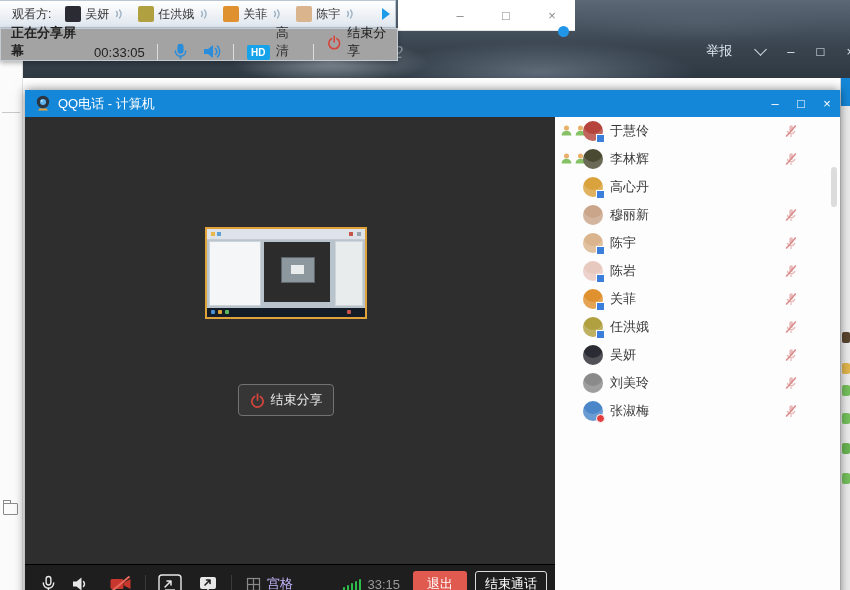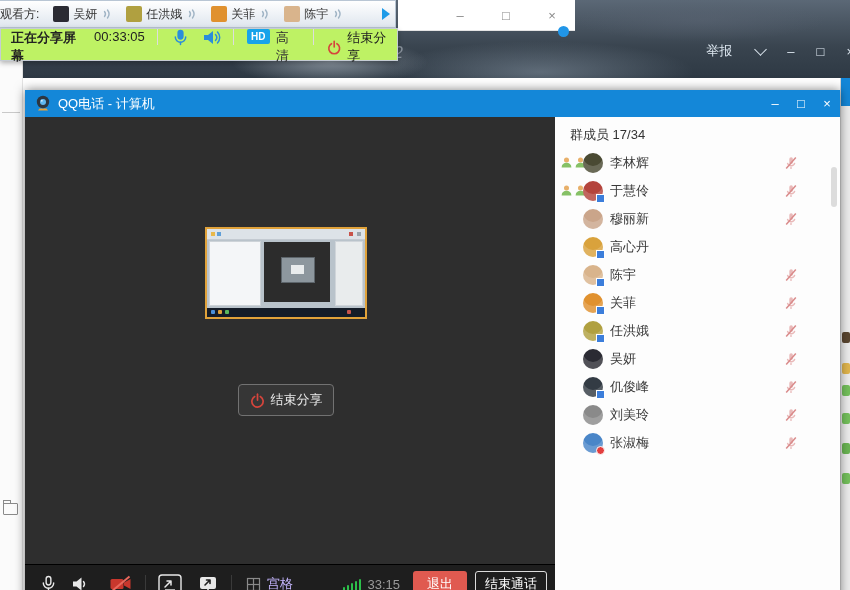--- a/index.html
+++ b/index.html
@@ -30,31 +30,31 @@
               color:#8a8a8a;font-size:13px}
   .ppt-window span{width:46px;text-align:center}
   .blue-dot{position:absolute;left:558px;top:26px;width:11px;height:11px;border-radius:50%;background:#2196e8;z-index:1}
   .right-strip{position:absolute;left:840px;top:78px;width:10px;height:512px;background:#ececec;z-index:1;border-left:1px solid #d5d5d5}
   .right-strip .cap{position:absolute;left:0;top:0;width:10px;height:28px;background:#1487d8}
   .rfrag{position:absolute;left:1px;width:8px;height:11px;border-radius:2px;display:block}
   
   .viewer-bar{position:absolute;left:0;top:0;width:396px;height:28px;z-index:3;box-sizing:border-box;
     background:linear-gradient(#ffffff,#dfe6ee);border:1px solid #b9c6d4;border-left:none;
     display:flex;align-items:center;font-size:12px;color:#333}
-  .vb-label{margin-left:0;flex:none}
+  .vb-label{margin-left:12px;flex:none}
   .viewer{display:flex;align-items:center;margin-left:14px}
   .vavatar{width:16px;height:16px;border-radius:2px;flex:none}
   .vname{margin-left:4px}
   .vsound{margin-left:3px;opacity:.85}
   .vb-arrow{margin-left:auto;margin-right:5px;width:0;height:0;border-top:6px solid transparent;
             border-bottom:6px solid transparent;border-left:8px solid #1e9be8}
   
   .share-bar{position:absolute;left:0;top:28px;width:398px;height:33px;z-index:3;box-sizing:border-box;
-    background:#bef264;border:1px solid #c5ccd4;box-shadow:0 2px 5px rgba(0,0,0,.3);
-    display:flex;align-items:flex-start;font-size:13px;color:#222}
+    background:#a3a3a3;border:1px solid #c5ccd4;box-shadow:0 2px 5px rgba(0,0,0,.3);
+    display:flex;align-items:flex-end;font-size:13px;color:#222}
   .sb-status{margin-left:10px;font-weight:bold}
   .sb-timer{margin-left:8px}
   .vdiv{width:1px;height:16px;background:#ddd;margin-left:12px}
   .sb-icon{margin-left:14px;display:flex}
   .hd-badge{margin-left:13px;width:24px;height:15px;background:#17a3ea;color:#fff;border-radius:2px;
             font-size:10px;font-weight:bold;display:flex;align-items:center;justify-content:center}
   .hd-label{margin-left:6px;color:#333}
   .sb-end{margin-left:13px;display:flex;align-items:center}
   .sb-end-label{margin-left:6px}
   
@@ -348,38 +348,37 @@
           <i style="height:10px"></i>
             <i style="height:12px"></i>
         </span>
         <span class="tb-time">33:15</span>
         <button class="exit-btn">退出</button>
         <button class="endcall-btn">结束通话</button>
       </div>
     </div>
 
     <div class="member-panel">
-      <div class="mp-header">群成员 17/34</div>
 
         <div class="mrow">
         <span class="roles">
           <svg width="13" height="13" viewBox="0 0 16 16">
             <circle cx="8" cy="4.8" r="3.1" fill="#e8b06a"></circle>
             <path d="M2 14 c0-3.6 2.7-5.6 6-5.6 s6 2 6 5.6 z" fill="#86c166"></path>
           </svg>
           <svg width="13" height="13" viewBox="0 0 16 16">
             <circle cx="8" cy="4.8" r="3.1" fill="#e8b06a"></circle>
             <path d="M2 14 c0-3.6 2.7-5.6 6-5.6 s6 2 6 5.6 z" fill="#86c166"></path>
           </svg>
         </span>
-        <span class="mavatar" style="background: rgb(74, 74, 51);">
-          
-          
-        </span>
-        <span class="mname">李林辉</span>
+        <span class="mavatar" style="background: rgb(180, 68, 60);">
+          <i class="badge b-blue"></i>
+
+        </span>
+        <span class="mname">于慧伶</span>
         <span class="mstat">
           <svg width="14" height="14" viewBox="0 0 14 14">
             <rect x="5.3" y="1.2" width="3.6" height="6.8" rx="1.8" fill="#e9b9b9"></rect>
             <path d="M3.4 6.8 a3.8 3.8 0 0 0 7.4 0" fill="none" stroke="#e9b9b9" stroke-width="1.3"></path>
             <line x1="7" y1="10.8" x2="7" y2="13" stroke="#e9b9b9" stroke-width="1.3"></line>
             <line x1="11.8" y1="1.4" x2="2.2" y2="12.4" stroke="#d98a8a" stroke-width="1.5"></line>
           </svg>
         </span>
 
       </div>
@@ -387,42 +386,25 @@
         <span class="roles">
           <svg width="13" height="13" viewBox="0 0 16 16">
             <circle cx="8" cy="4.8" r="3.1" fill="#e8b06a"></circle>
             <path d="M2 14 c0-3.6 2.7-5.6 6-5.6 s6 2 6 5.6 z" fill="#86c166"></path>
           </svg>
           <svg width="13" height="13" viewBox="0 0 16 16">
             <circle cx="8" cy="4.8" r="3.1" fill="#e8b06a"></circle>
             <path d="M2 14 c0-3.6 2.7-5.6 6-5.6 s6 2 6 5.6 z" fill="#86c166"></path>
           </svg>
         </span>
-        <span class="mavatar" style="background: rgb(180, 68, 60);">
-          <i class="badge b-blue"></i>
-
-        </span>
-        <span class="mname">于慧伶</span>
-        <span class="mstat">
-          <svg width="14" height="14" viewBox="0 0 14 14">
-            <rect x="5.3" y="1.2" width="3.6" height="6.8" rx="1.8" fill="#e9b9b9"></rect>
-            <path d="M3.4 6.8 a3.8 3.8 0 0 0 7.4 0" fill="none" stroke="#e9b9b9" stroke-width="1.3"></path>
-            <line x1="7" y1="10.8" x2="7" y2="13" stroke="#e9b9b9" stroke-width="1.3"></line>
-            <line x1="11.8" y1="1.4" x2="2.2" y2="12.4" stroke="#d98a8a" stroke-width="1.5"></line>
-          </svg>
-        </span>
-
-      </div>
-        <div class="mrow">
-
-        <span class="mavatar" style="background: rgb(202, 165, 138);">
-          
-          
-        </span>
-        <span class="mname">穆丽新</span>
+        <span class="mavatar" style="background: rgb(74, 74, 51);">
+          
+          
+        </span>
+        <span class="mname">李林辉</span>
         <span class="mstat">
           <svg width="14" height="14" viewBox="0 0 14 14">
             <rect x="5.3" y="1.2" width="3.6" height="6.8" rx="1.8" fill="#e9b9b9"></rect>
             <path d="M3.4 6.8 a3.8 3.8 0 0 0 7.4 0" fill="none" stroke="#e9b9b9" stroke-width="1.3"></path>
             <line x1="7" y1="10.8" x2="7" y2="13" stroke="#e9b9b9" stroke-width="1.3"></line>
             <line x1="11.8" y1="1.4" x2="2.2" y2="12.4" stroke="#d98a8a" stroke-width="1.5"></line>
           </svg>
         </span>
 
       </div>
@@ -430,37 +412,71 @@
 
         <span class="mavatar" style="background: rgb(217, 162, 60);">
           <i class="badge b-blue"></i>
 
         </span>
         <span class="mname">高心丹</span>
 
       </div>
         <div class="mrow">
 
+        <span class="mavatar" style="background: rgb(202, 165, 138);">
+          
+          
+        </span>
+        <span class="mname">穆丽新</span>
+        <span class="mstat">
+          <svg width="14" height="14" viewBox="0 0 14 14">
+            <rect x="5.3" y="1.2" width="3.6" height="6.8" rx="1.8" fill="#e9b9b9"></rect>
+            <path d="M3.4 6.8 a3.8 3.8 0 0 0 7.4 0" fill="none" stroke="#e9b9b9" stroke-width="1.3"></path>
+            <line x1="7" y1="10.8" x2="7" y2="13" stroke="#e9b9b9" stroke-width="1.3"></line>
+            <line x1="11.8" y1="1.4" x2="2.2" y2="12.4" stroke="#d98a8a" stroke-width="1.5"></line>
+          </svg>
+        </span>
+
+      </div>
+        <div class="mrow">
+
         <span class="mavatar" style="background: rgb(217, 180, 140);">
           <i class="badge b-blue"></i>
 
         </span>
         <span class="mname">陈宇</span>
         <span class="mstat">
           <svg width="14" height="14" viewBox="0 0 14 14">
             <rect x="5.3" y="1.2" width="3.6" height="6.8" rx="1.8" fill="#e9b9b9"></rect>
             <path d="M3.4 6.8 a3.8 3.8 0 0 0 7.4 0" fill="none" stroke="#e9b9b9" stroke-width="1.3"></path>
             <line x1="7" y1="10.8" x2="7" y2="13" stroke="#e9b9b9" stroke-width="1.3"></line>
             <line x1="11.8" y1="1.4" x2="2.2" y2="12.4" stroke="#d98a8a" stroke-width="1.5"></line>
           </svg>
         </span>
 
       </div>
         <div class="mrow">
 
+        <span class="mavatar" style="background: rgb(232, 201, 192);">
+          <i class="badge b-blue"></i>
+
+        </span>
+        <span class="mname">陈岩</span>
+        <span class="mstat">
+          <svg width="14" height="14" viewBox="0 0 14 14">
+            <rect x="5.3" y="1.2" width="3.6" height="6.8" rx="1.8" fill="#e9b9b9"></rect>
+            <path d="M3.4 6.8 a3.8 3.8 0 0 0 7.4 0" fill="none" stroke="#e9b9b9" stroke-width="1.3"></path>
+            <line x1="7" y1="10.8" x2="7" y2="13" stroke="#e9b9b9" stroke-width="1.3"></line>
+            <line x1="11.8" y1="1.4" x2="2.2" y2="12.4" stroke="#d98a8a" stroke-width="1.5"></line>
+          </svg>
+        </span>
+
+      </div>
+        <div class="mrow">
+
         <span class="mavatar" style="background: rgb(224, 145, 47);">
           <i class="badge b-blue"></i>
 
         </span>
         <span class="mname">关菲</span>
         <span class="mstat">
           <svg width="14" height="14" viewBox="0 0 14 14">
             <rect x="5.3" y="1.2" width="3.6" height="6.8" rx="1.8" fill="#e9b9b9"></rect>
             <path d="M3.4 6.8 a3.8 3.8 0 0 0 7.4 0" fill="none" stroke="#e9b9b9" stroke-width="1.3"></path>
             <line x1="7" y1="10.8" x2="7" y2="13" stroke="#e9b9b9" stroke-width="1.3"></line>
@@ -486,37 +502,20 @@
         </span>
 
       </div>
         <div class="mrow">
 
         <span class="mavatar" style="background: rgb(43, 43, 51);">
           
           
         </span>
         <span class="mname">吴妍</span>
-        <span class="mstat">
-          <svg width="14" height="14" viewBox="0 0 14 14">
-            <rect x="5.3" y="1.2" width="3.6" height="6.8" rx="1.8" fill="#e9b9b9"></rect>
-            <path d="M3.4 6.8 a3.8 3.8 0 0 0 7.4 0" fill="none" stroke="#e9b9b9" stroke-width="1.3"></path>
-            <line x1="7" y1="10.8" x2="7" y2="13" stroke="#e9b9b9" stroke-width="1.3"></line>
-            <line x1="11.8" y1="1.4" x2="2.2" y2="12.4" stroke="#d98a8a" stroke-width="1.5"></line>
-          </svg>
-        </span>
-
-      </div>
-        <div class="mrow">
-
-        <span class="mavatar" style="background: rgb(51, 59, 68);">
-          <i class="badge b-blue"></i>
-
-        </span>
-        <span class="mname">仉俊峰</span>
         <span class="mstat">
           <svg width="14" height="14" viewBox="0 0 14 14">
             <rect x="5.3" y="1.2" width="3.6" height="6.8" rx="1.8" fill="#e9b9b9"></rect>
             <path d="M3.4 6.8 a3.8 3.8 0 0 0 7.4 0" fill="none" stroke="#e9b9b9" stroke-width="1.3"></path>
             <line x1="7" y1="10.8" x2="7" y2="13" stroke="#e9b9b9" stroke-width="1.3"></line>
             <line x1="11.8" y1="1.4" x2="2.2" y2="12.4" stroke="#d98a8a" stroke-width="1.5"></line>
           </svg>
         </span>
 
       </div>

